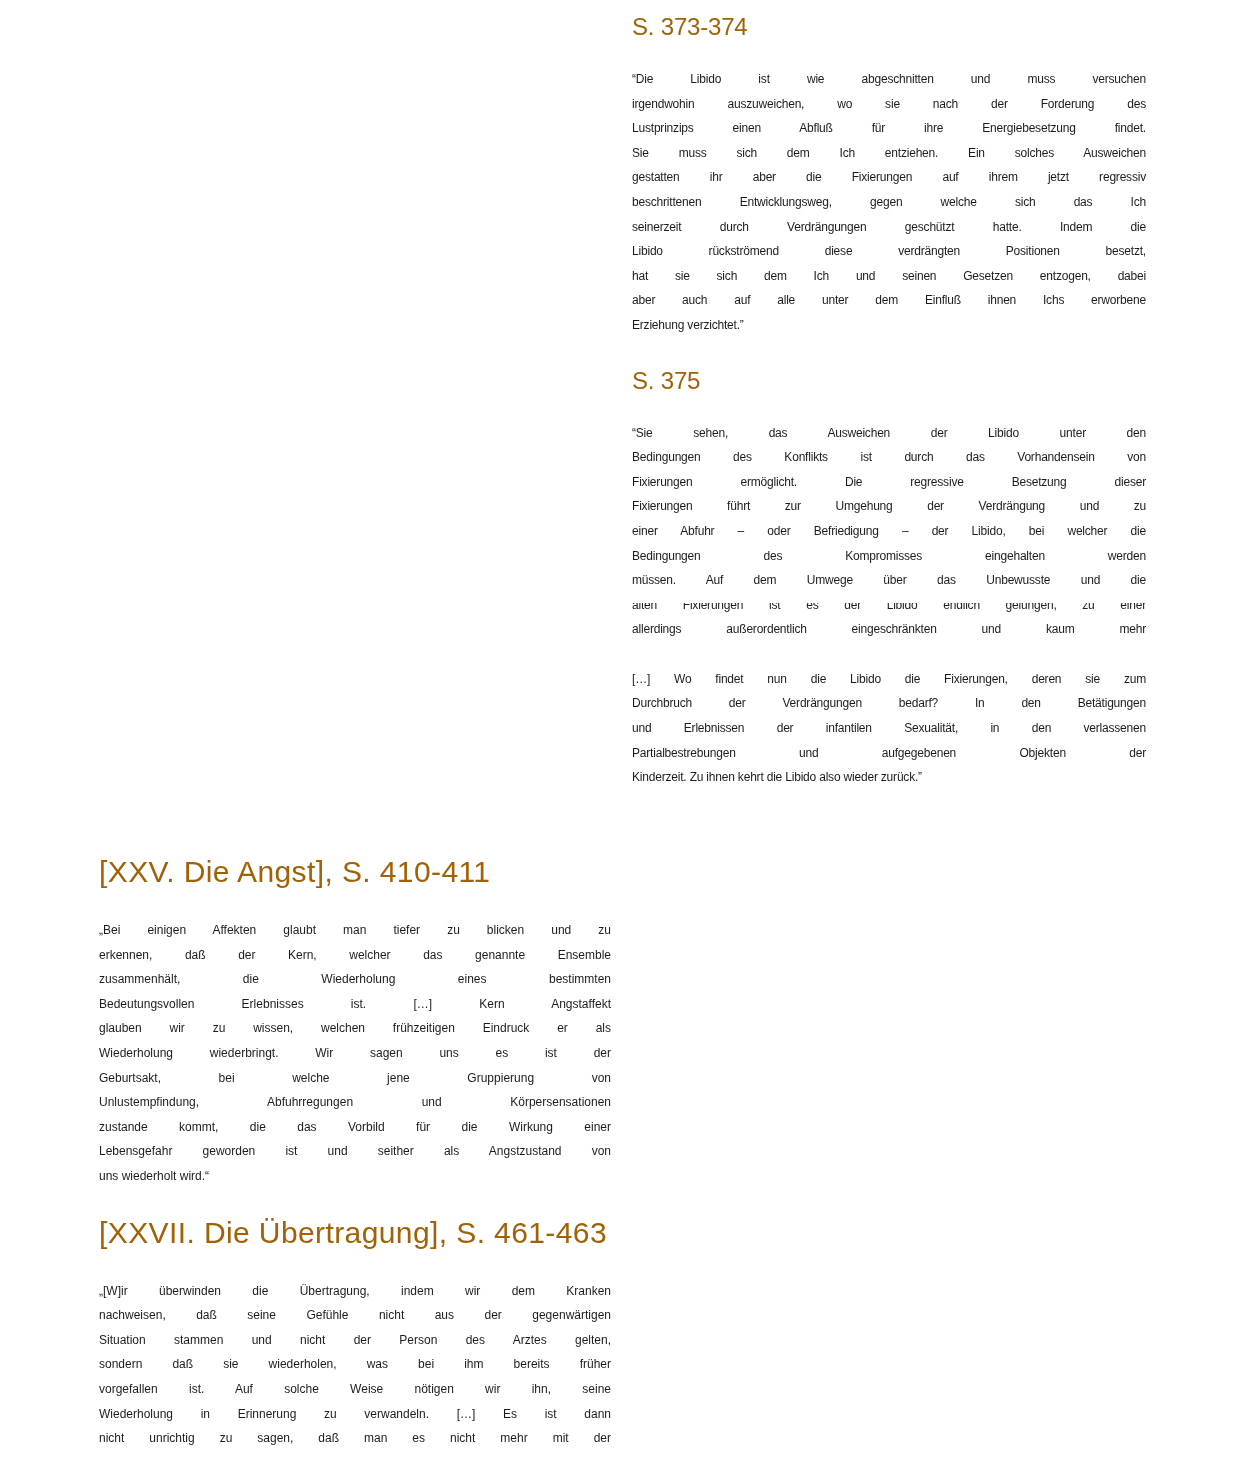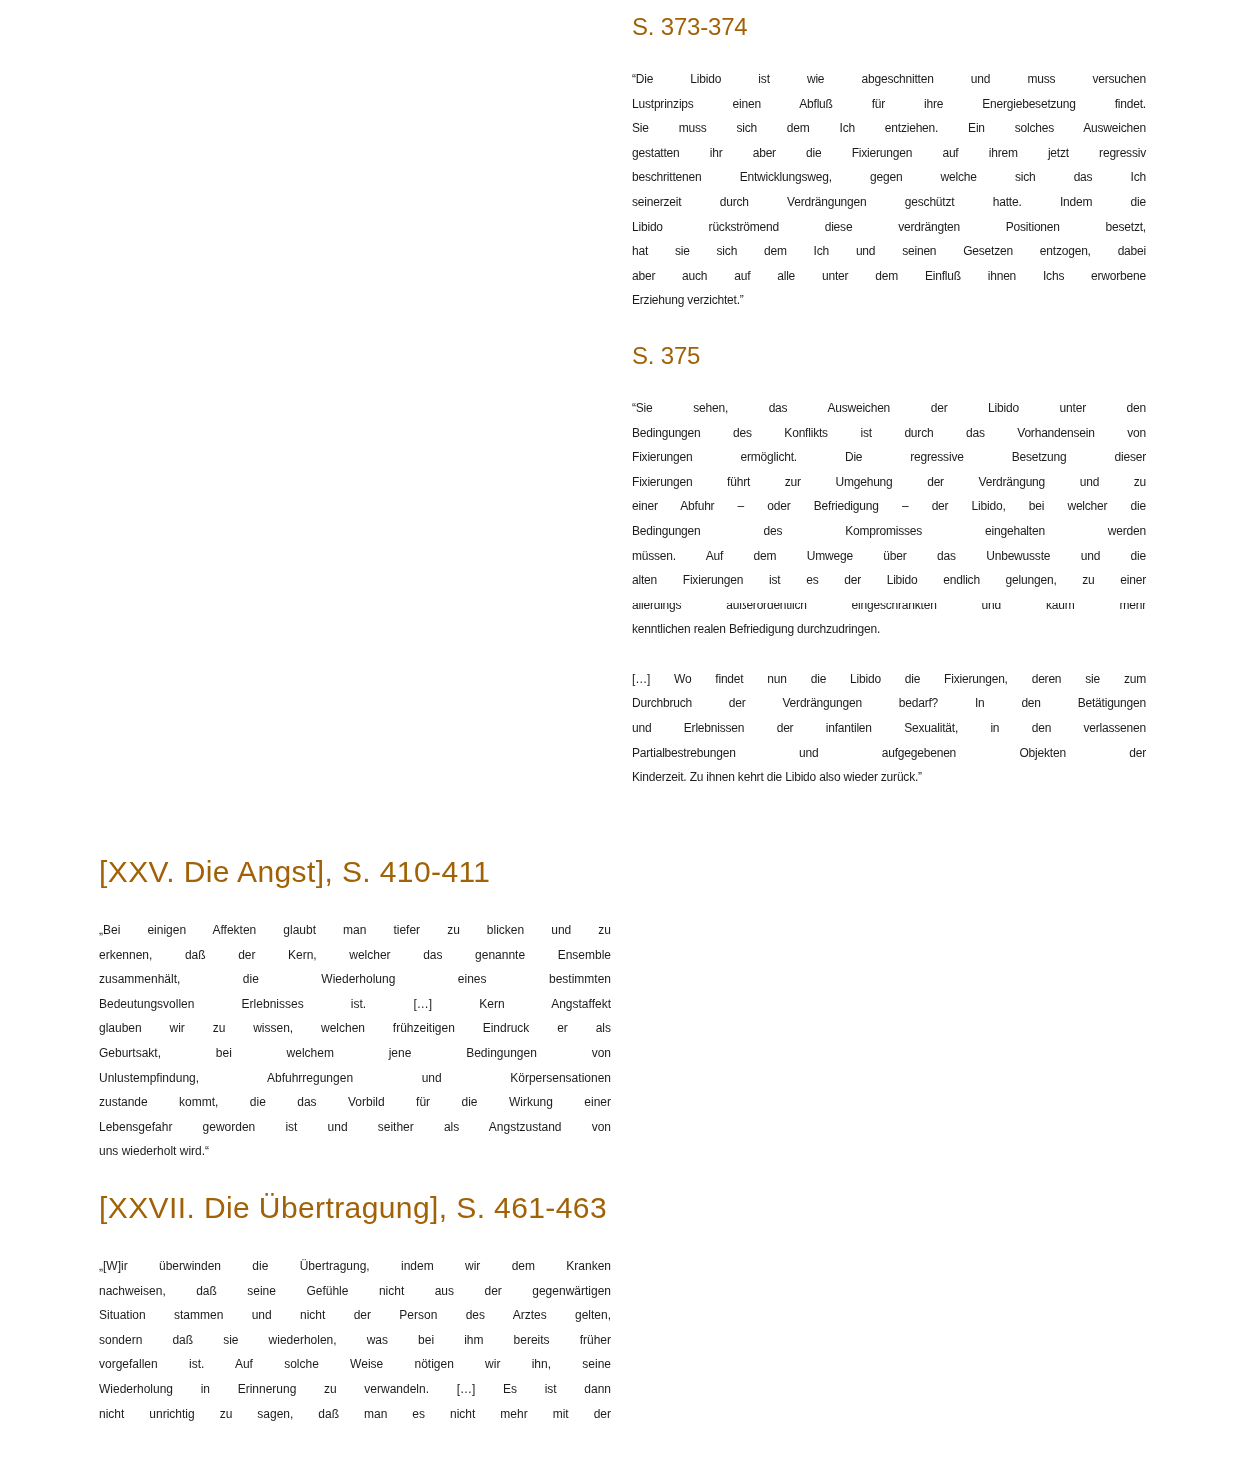--- a/index.html
+++ b/index.html
@@ -80,21 +80,22 @@
 <body>
 
 <div class="col col-left">
     <div class="heading">[XXV. Die Angst], S. 410-411</div>
     <div class="paragraph">
       <div class="line">„Bei einigen Affekten glaubt man tiefer zu blicken und zu</div>
       <div class="line">erkennen, daß der Kern, welcher das genannte Ensemble</div>
       <div class="line">zusammenhält, die Wiederholung eines bestimmten</div>
       <div class="line">Bedeutungsvollen Erlebnisses ist. […] Kern Angstaffekt</div>
       <div class="line">glauben wir zu wissen, welchen frühzeitigen Eindruck er als</div>
-      <div class="line">Geburtsakt, bei welchem jene Bedingungen von</div>
+      <div class="line">Wiederholung wiederbringt. Wir sagen uns es ist der</div>
+      <div class="line">Geburtsakt, bei welche jene Gruppierung von</div>
       <div class="line">Unlustempfindung, Abfuhrregungen und Körpersensationen</div>
       <div class="line">zustande kommt, die das Vorbild für die Wirkung einer</div>
       <div class="line">Lebensgefahr geworden ist und seither als Angstzustand von</div>
       <div class="line last">uns wiederholt wird.“</div>
     </div>
     <div class="heading">[XXVII. Die Übertragung], S. 461-463</div>
     <div class="paragraph">
       <div class="line">„[W]ir überwinden die Übertragung, indem wir dem Kranken</div>
       <div class="line">nachweisen, daß seine Gefühle nicht aus der gegenwärtigen</div>
       <div class="line">Situation stammen und nicht der Person des Arztes gelten,</div>
@@ -102,20 +103,21 @@
       <div class="line">vorgefallen ist. Auf solche Weise nötigen wir ihn, seine</div>
       <div class="line">Wiederholung in Erinnerung zu verwandeln. […] Es ist dann</div>
       <div class="line">nicht unrichtig zu sagen, daß man es nicht mehr mit der</div>
     </div>
   </div>
 
 <div class="col col-right">
     <div class="heading">S. 373-374</div>
     <div class="paragraph">
       <div class="line">“Die Libido ist wie abgeschnitten und muss versuchen</div>
+      <div class="line">irgendwohin auszuweichen, wo sie nach der Forderung des</div>
       <div class="line">Lustprinzips einen Abfluß für ihre Energiebesetzung findet.</div>
       <div class="line">Sie muss sich dem Ich entziehen. Ein solches Ausweichen</div>
       <div class="line">gestatten ihr aber die Fixierungen auf ihrem jetzt regressiv</div>
       <div class="line">beschrittenen Entwicklungsweg, gegen welche sich das Ich</div>
       <div class="line">seinerzeit durch Verdrängungen geschützt hatte. Indem die</div>
       <div class="line">Libido rückströmend diese verdrängten Positionen besetzt,</div>
       <div class="line">hat sie sich dem Ich und seinen Gesetzen entzogen, dabei</div>
       <div class="line">aber auch auf alle unter dem Einfluß ihnen Ichs erworbene</div>
       <div class="line last">Erziehung verzichtet.”</div>
     </div>
@@ -123,21 +125,20 @@
     <div class="paragraph">
       <div class="line">“Sie sehen, das Ausweichen der Libido unter den</div>
       <div class="line">Bedingungen des Konflikts ist durch das Vorhandensein von</div>
       <div class="line">Fixierungen ermöglicht. Die regressive Besetzung dieser</div>
       <div class="line">Fixierungen führt zur Umgehung der Verdrängung und zu</div>
       <div class="line">einer Abfuhr – oder Befriedigung – der Libido, bei welcher die</div>
       <div class="line">Bedingungen des Kompromisses eingehalten werden</div>
       <div class="line">müssen. Auf dem Umwege über das Unbewusste und die</div>
       <div class="line">alten Fixierungen ist es der Libido endlich gelungen, zu einer</div>
       <div class="line">allerdings außerordentlich eingeschränkten und kaum mehr</div>
-      <div class="line last">kenntlichen realen Befriedigung durchzudringen.</div>
     </div>
     <div class="paragraph">
       <div class="line">[…] Wo findet nun die Libido die Fixierungen, deren sie zum</div>
       <div class="line">Durchbruch der Verdrängungen bedarf? In den Betätigungen</div>
       <div class="line">und Erlebnissen der infantilen Sexualität, in den verlassenen</div>
       <div class="line">Partialbestrebungen und aufgegebenen Objekten der</div>
       <div class="line last">Kinderzeit. Zu ihnen kehrt die Libido also wieder zurück.”</div>
     </div>
   </div>
 

